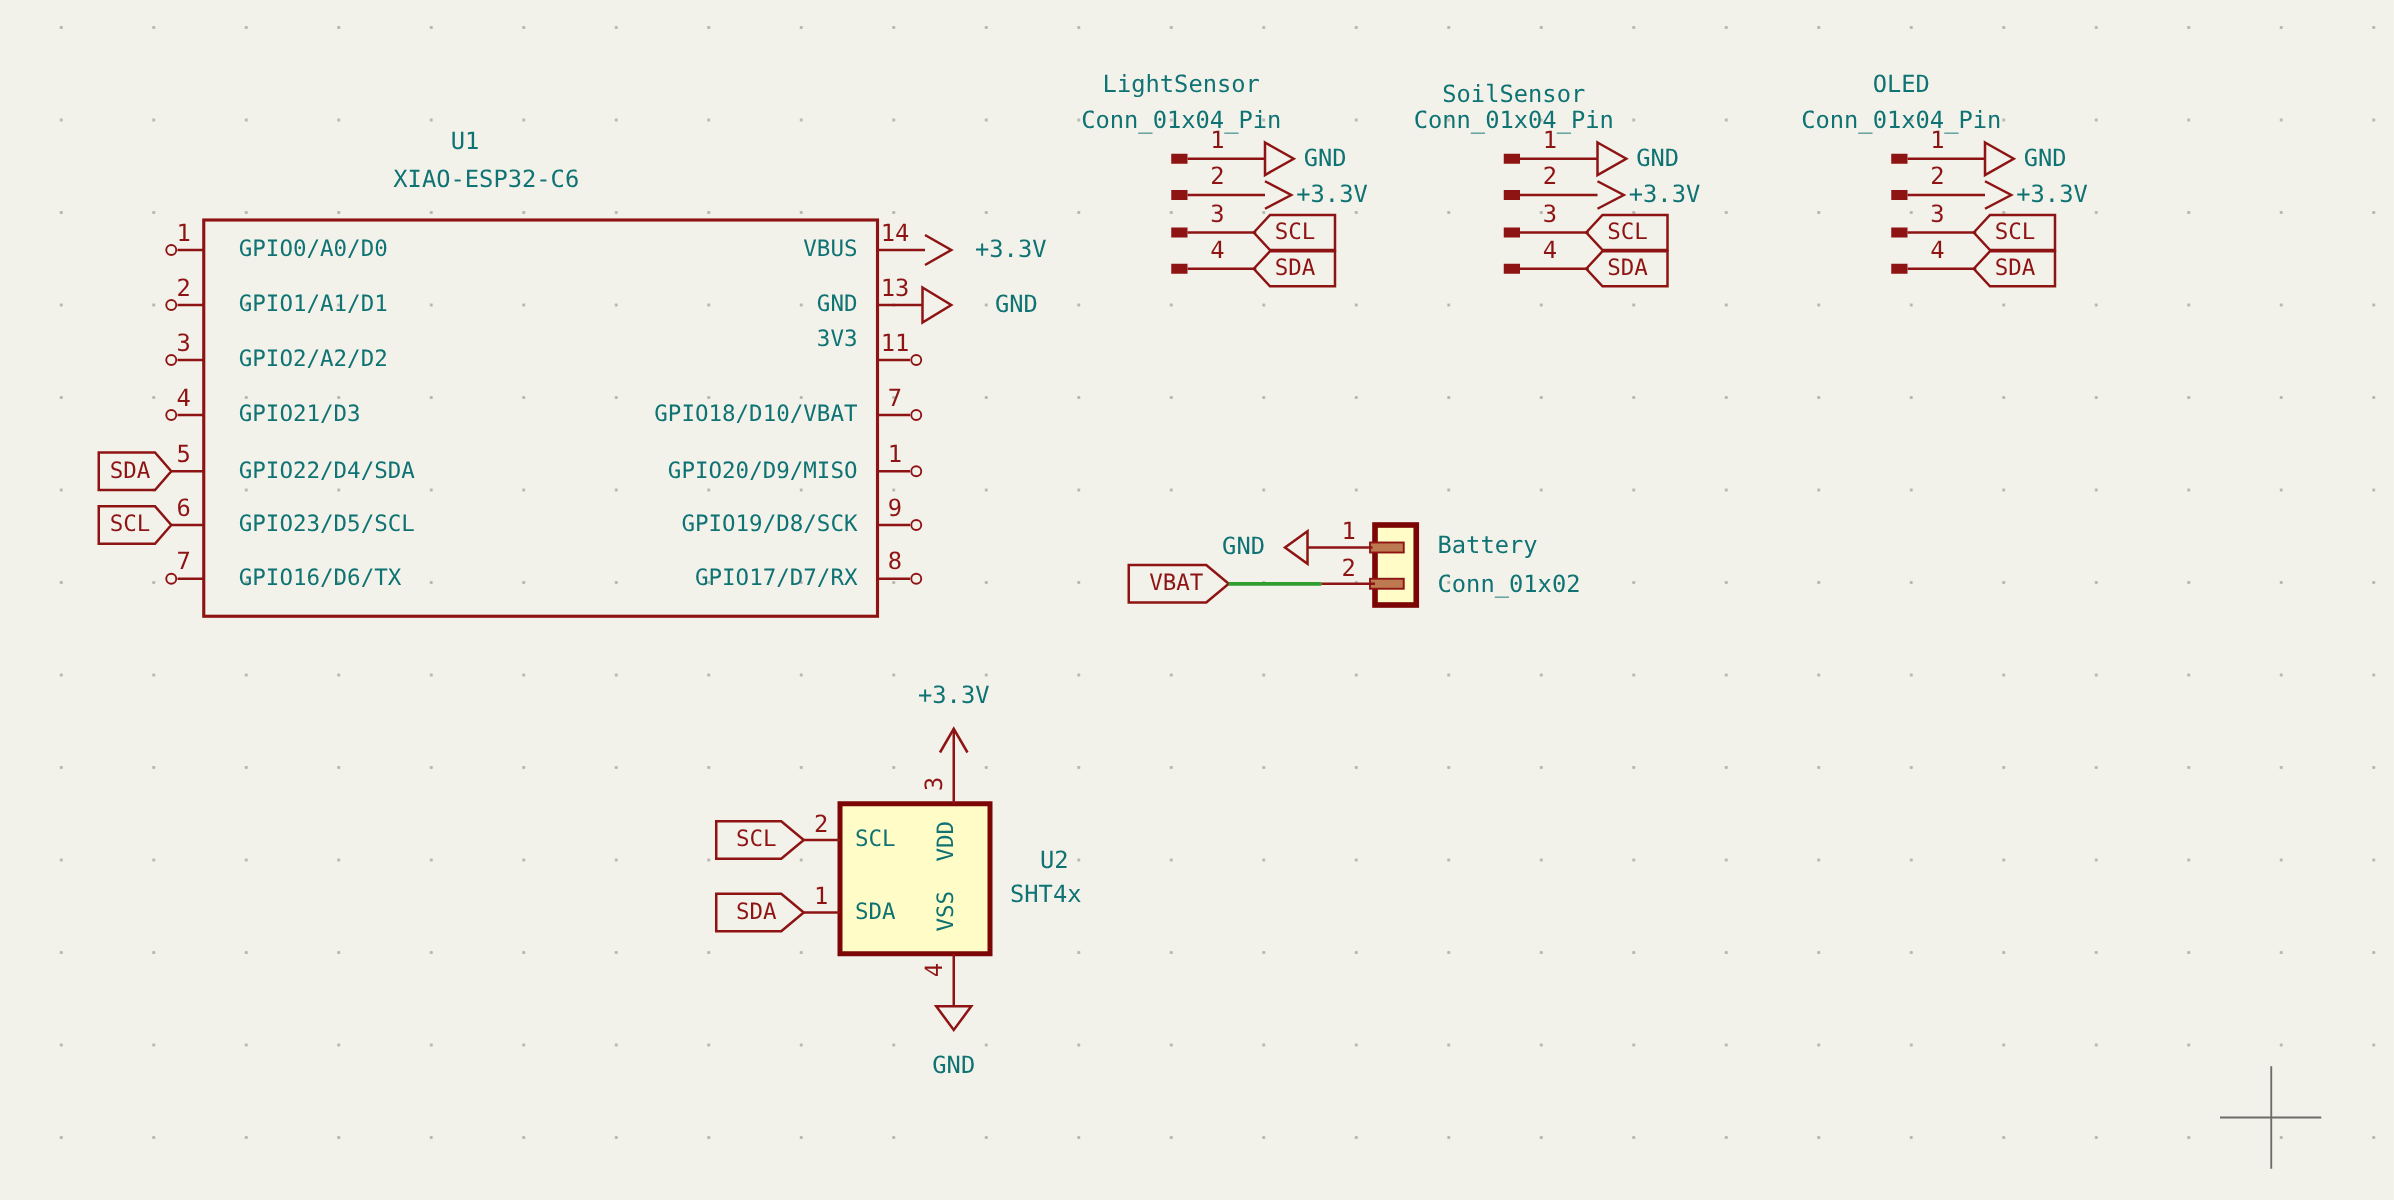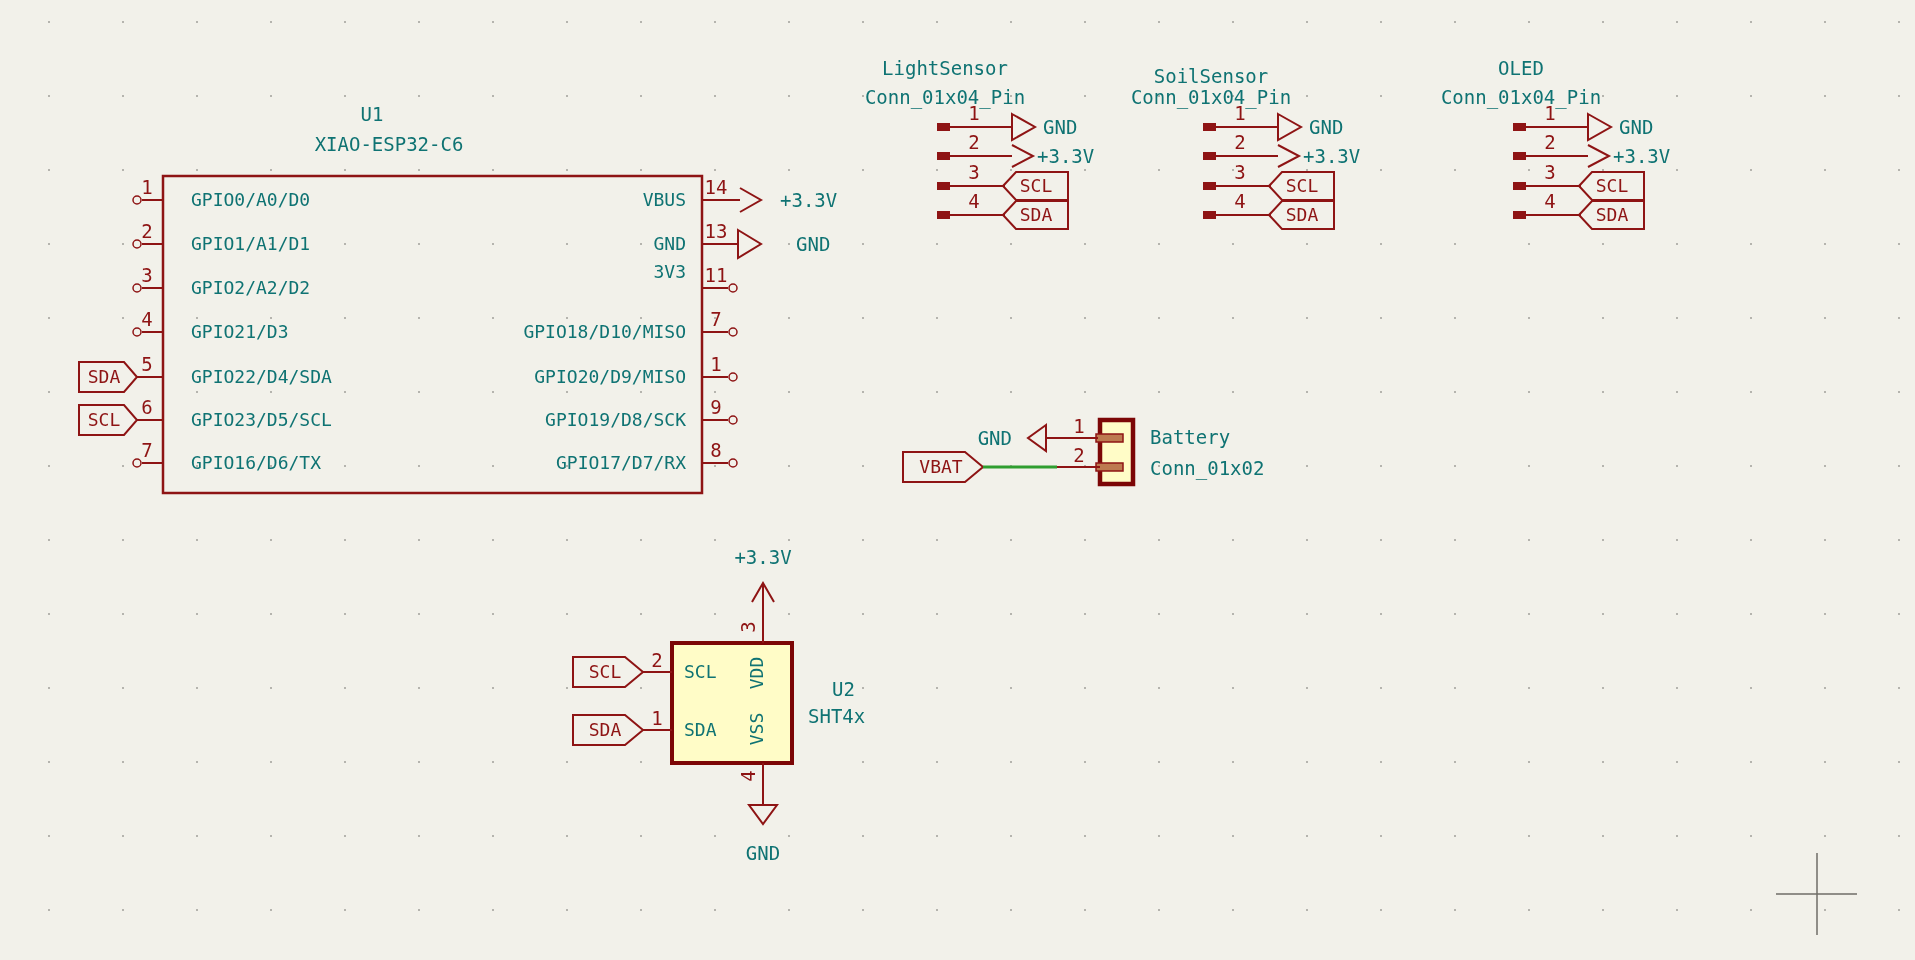--- a/index.html
+++ b/index.html
@@ -157,21 +157,21 @@
   <div class="t ctr num" style="left:716px;top:231px">13</div>
   <div class="t ctr num" style="left:716px;top:275px">11</div>
   <div class="t ctr num" style="left:716px;top:319px">7</div>
   <div class="t ctr num" style="left:716px;top:364px">1</div>
   <div class="t ctr num" style="left:716px;top:407px">9</div>
   <div class="t ctr num" style="left:716px;top:450px">8</div>
 
   <div class="t rmid" style="left:686px;top:200px">VBUS</div>
   <div class="t rmid" style="left:686px;top:244px">GND</div>
   <div class="t rmid" style="left:686px;top:272px">3V3</div>
-  <div class="t rmid" style="left:686px;top:332px">GPIO18/D10/MISO</div>
+  <div class="t rmid" style="left:686px;top:332px">GPIO18/D10/VBAT</div>
   <div class="t rmid" style="left:686px;top:377px">GPIO20/D9/MISO</div>
   <div class="t rmid" style="left:686px;top:420px">GPIO19/D8/SCK</div>
   <div class="t rmid" style="left:686px;top:463px">GPIO17/D7/RX</div>
 
   <div class="t vmid ttl" style="left:780px;top:200px">+3.3V</div>
   <div class="t vmid ttl" style="left:796px;top:244px">GND</div>
 
   <div class="conn" style="left:937px">
     <div class="t ctr ttl" style="left:8px;top:68px">LightSensor</div>
     <div class="t ctr ttl" style="left:8px;top:97px">Conn_01x04_Pin</div>

